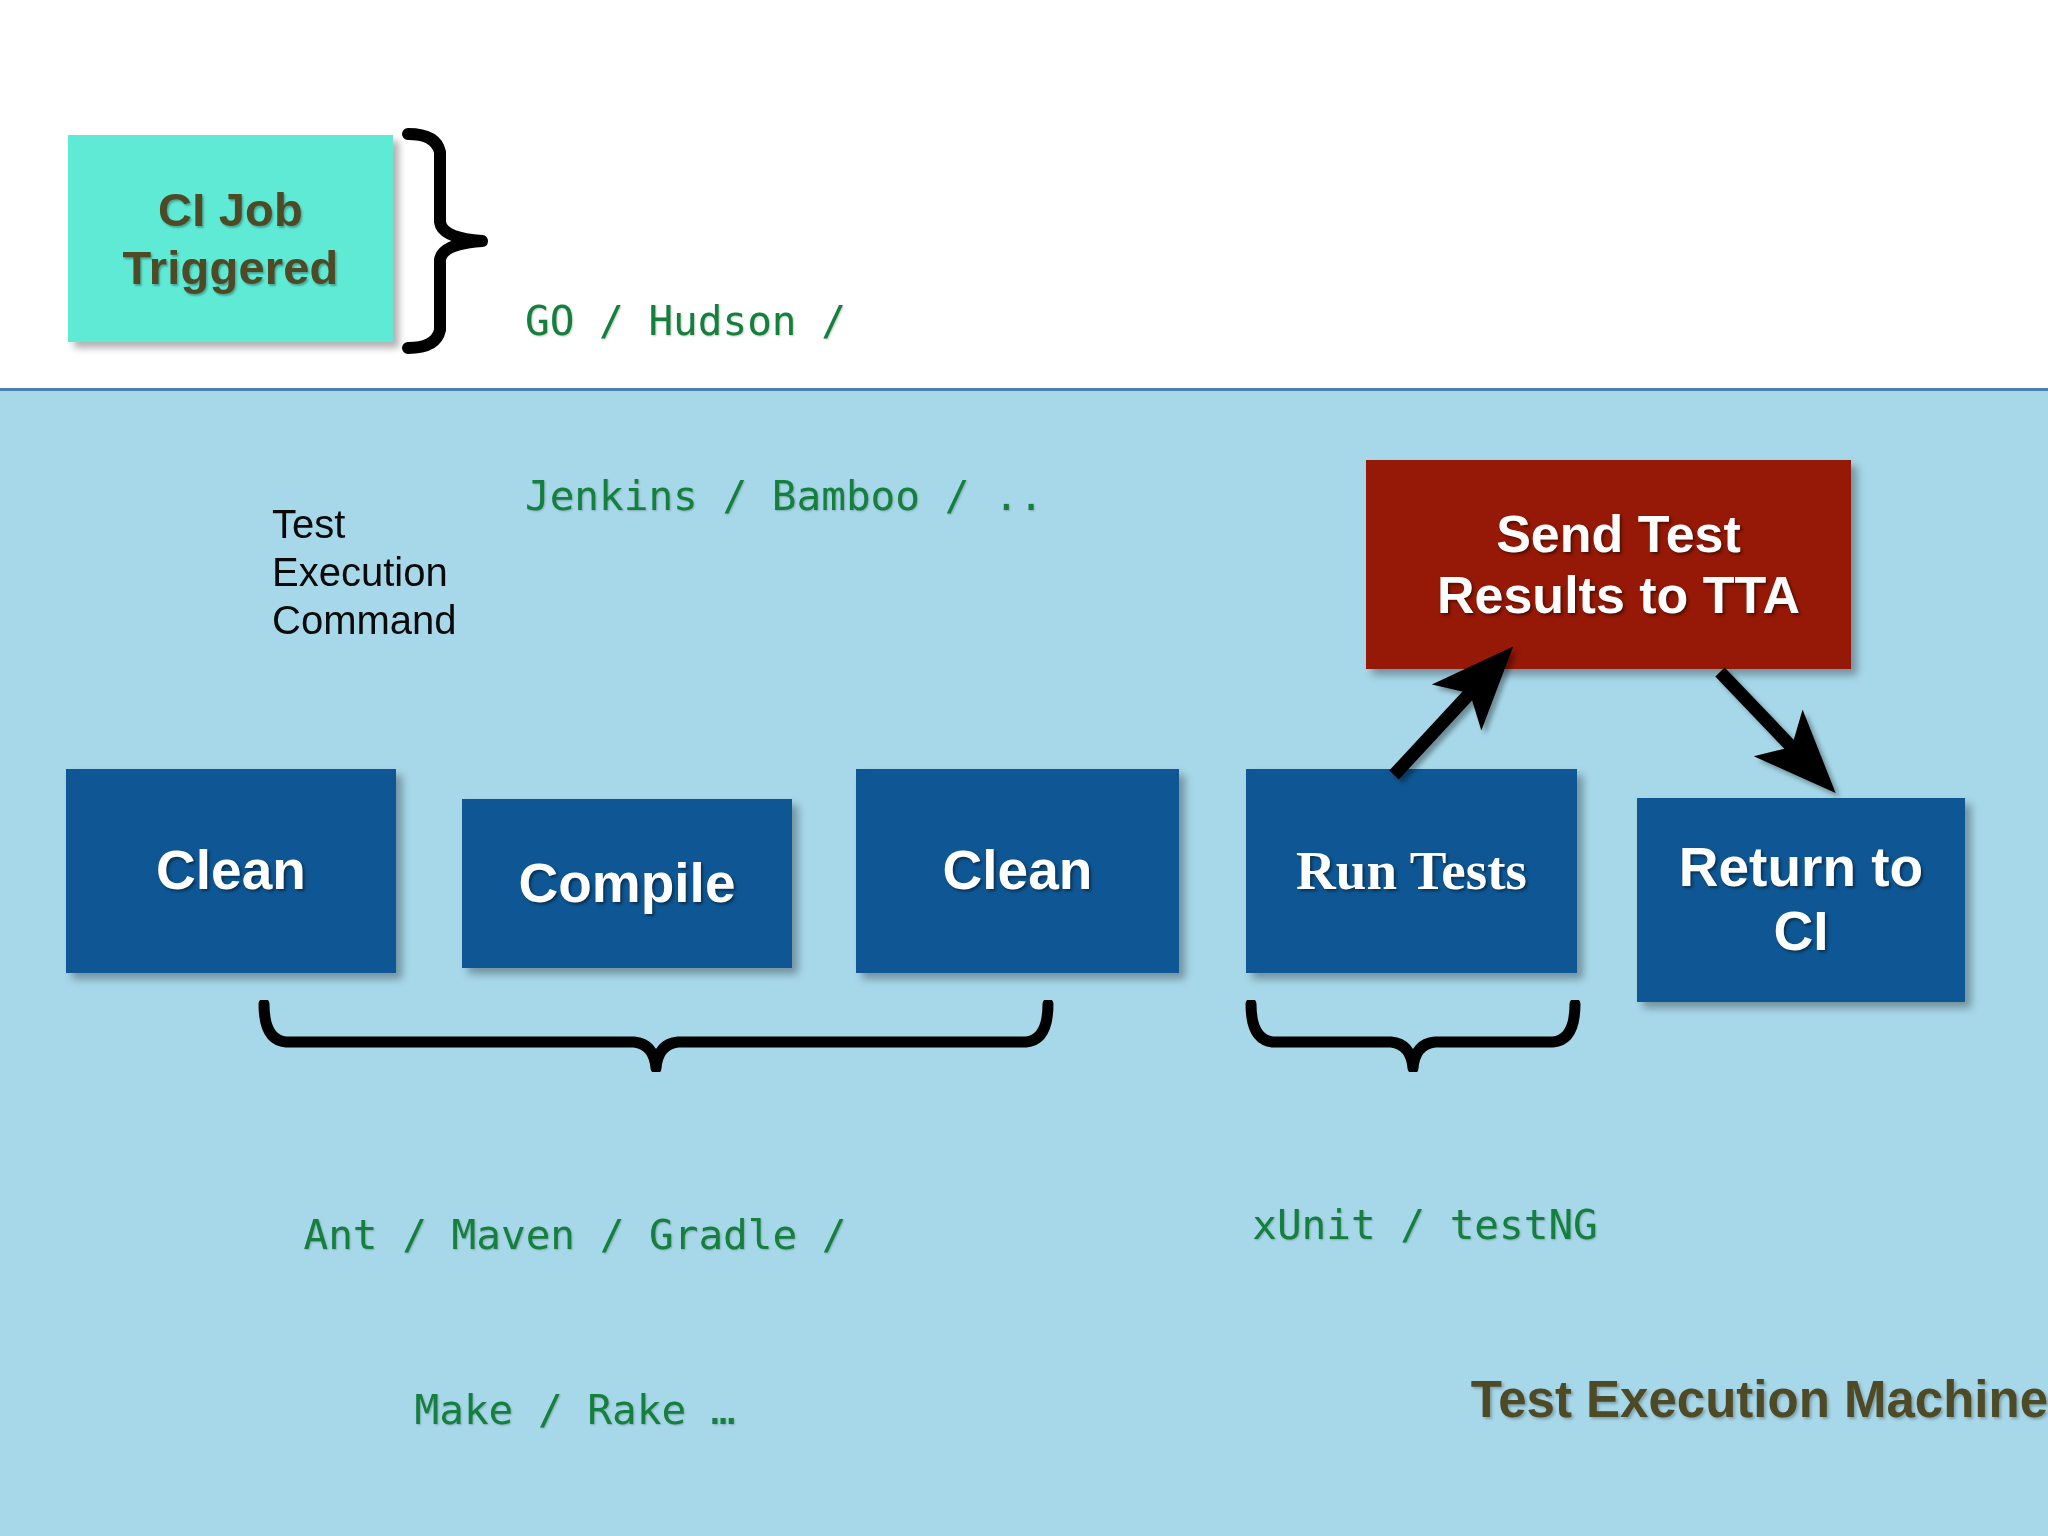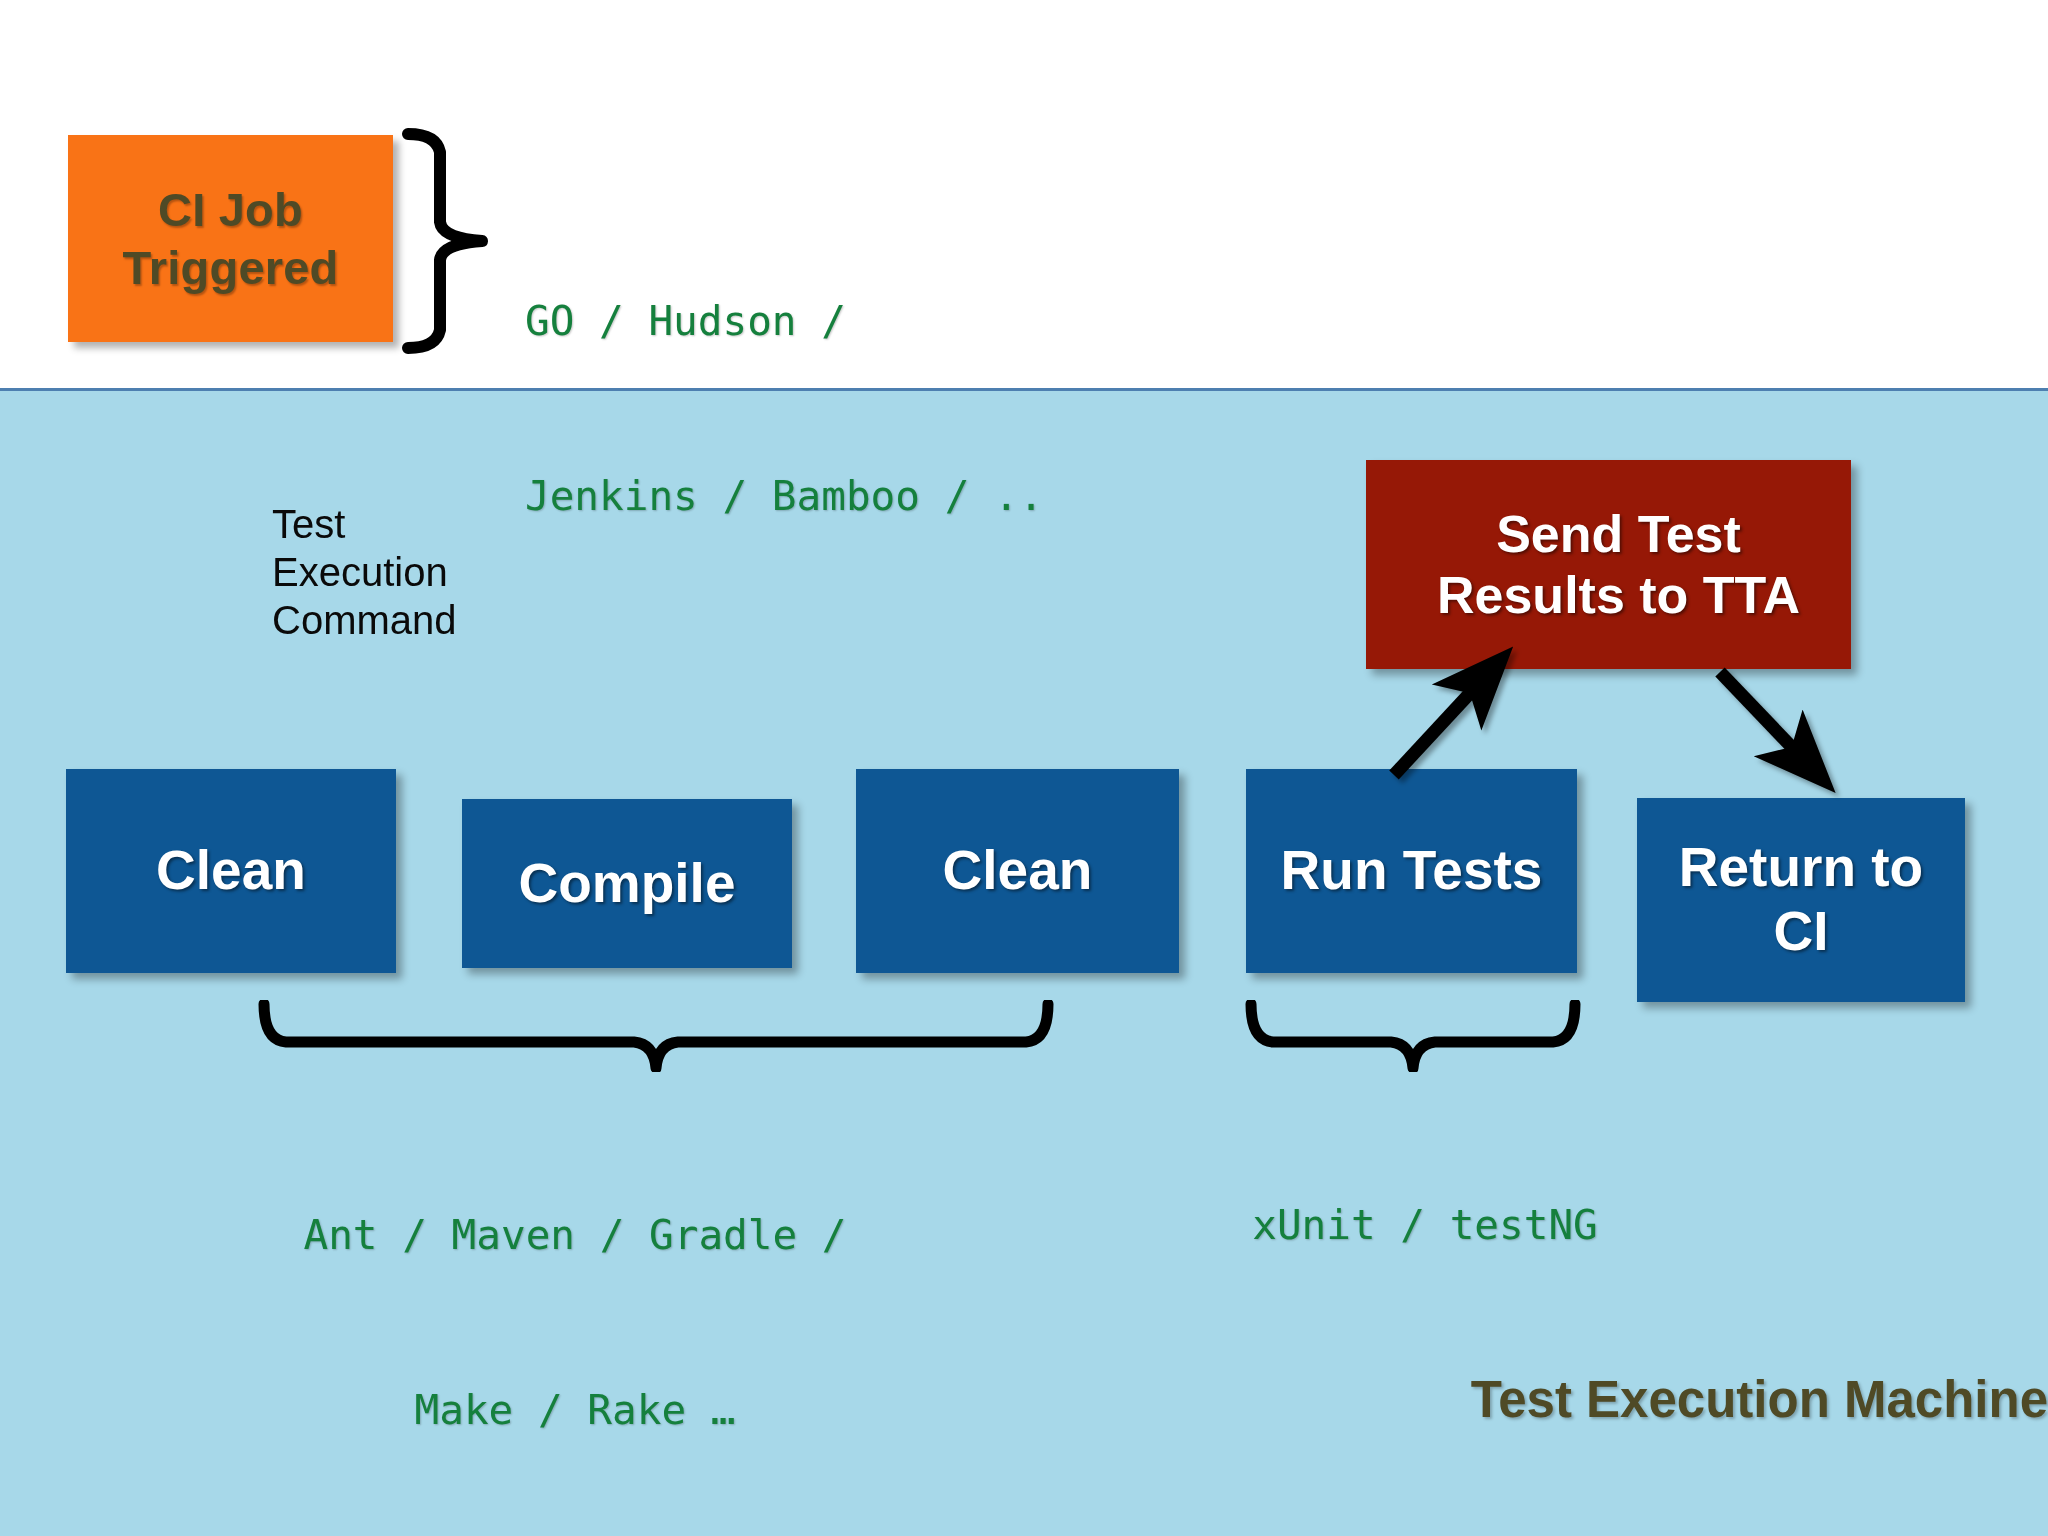--- a/index.html
+++ b/index.html
@@ -15,21 +15,21 @@
   .machine-panel{
     position:absolute;left:0;top:388px;width:2048px;height:1148px;
     background:#a7d8e9;
     border-top:3px solid #4d7fb0;
     box-sizing:border-box;
   }
 
   
   .ci-box{
     position:absolute;left:68px;top:135px;width:325px;height:207px;
-    background:#f97316;
+    background:#5eead4;
     box-shadow:6px 6px 7px rgba(0,0,0,.30);
     display:flex;align-items:center;justify-content:center;
     text-align:center;
   }
   .ci-box .lbl{
     font-size:47px;font-weight:bold;color:#4f4a26;line-height:1.22;
     letter-spacing:.2px;
     text-shadow:1.5px 1.5px 2px rgba(0,0,0,.28);
   }
 
@@ -112,21 +112,21 @@
   </div>
 
   <div class="pbox" style="left:462px;top:799px;width:330px;height:169px;">
     <div class="lbl">Compile</div>
   </div>
 
   <div class="pbox" style="left:856px;top:769px;width:323px;height:204px;">
     <div class="lbl">Clean</div>
   </div>
 
-  <div class="pbox" style="left:1246px;top:769px;width:331px;height:204px;">
+  <div class="pbox" style="left:1246px;top:769px;width:331px;height:204px;font-family:Liberation Serif, serif;">
     <div class="lbl">Run Tests</div>
   </div>
 
   <div class="pbox red" style="left:1366px;top:460px;width:485px;height:209px;">
     <div class="lbl">
       <div>Send Test</div>
       <div>Results to TTA</div>
     </div>
   </div>
 

